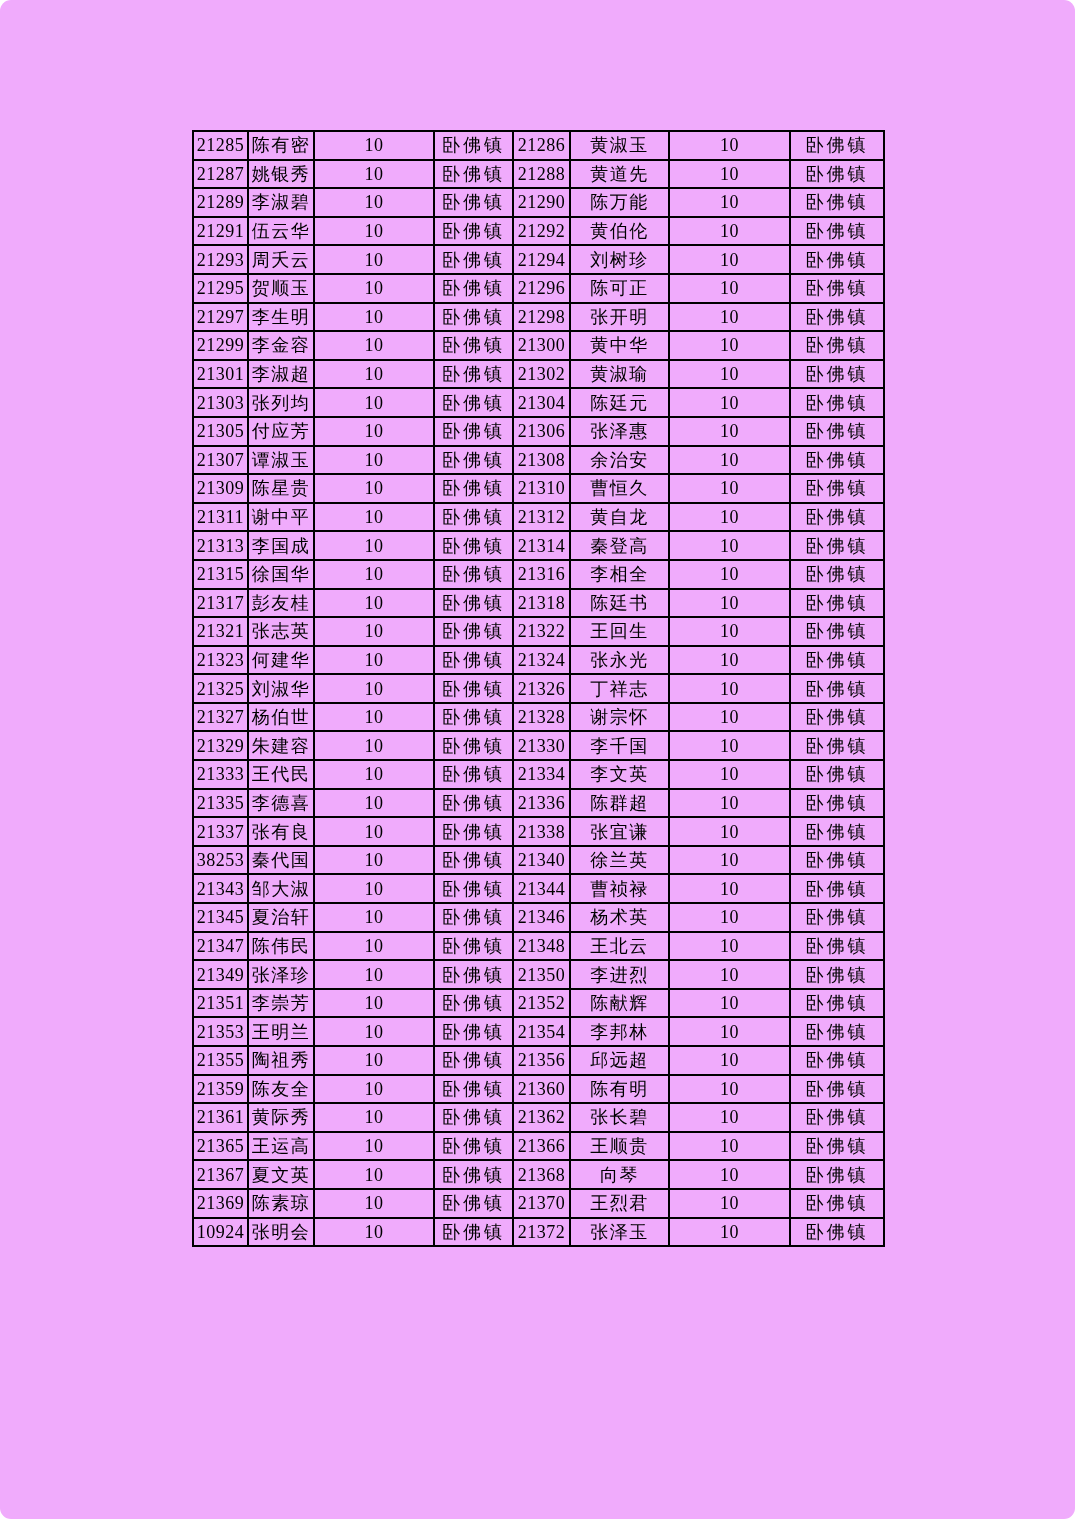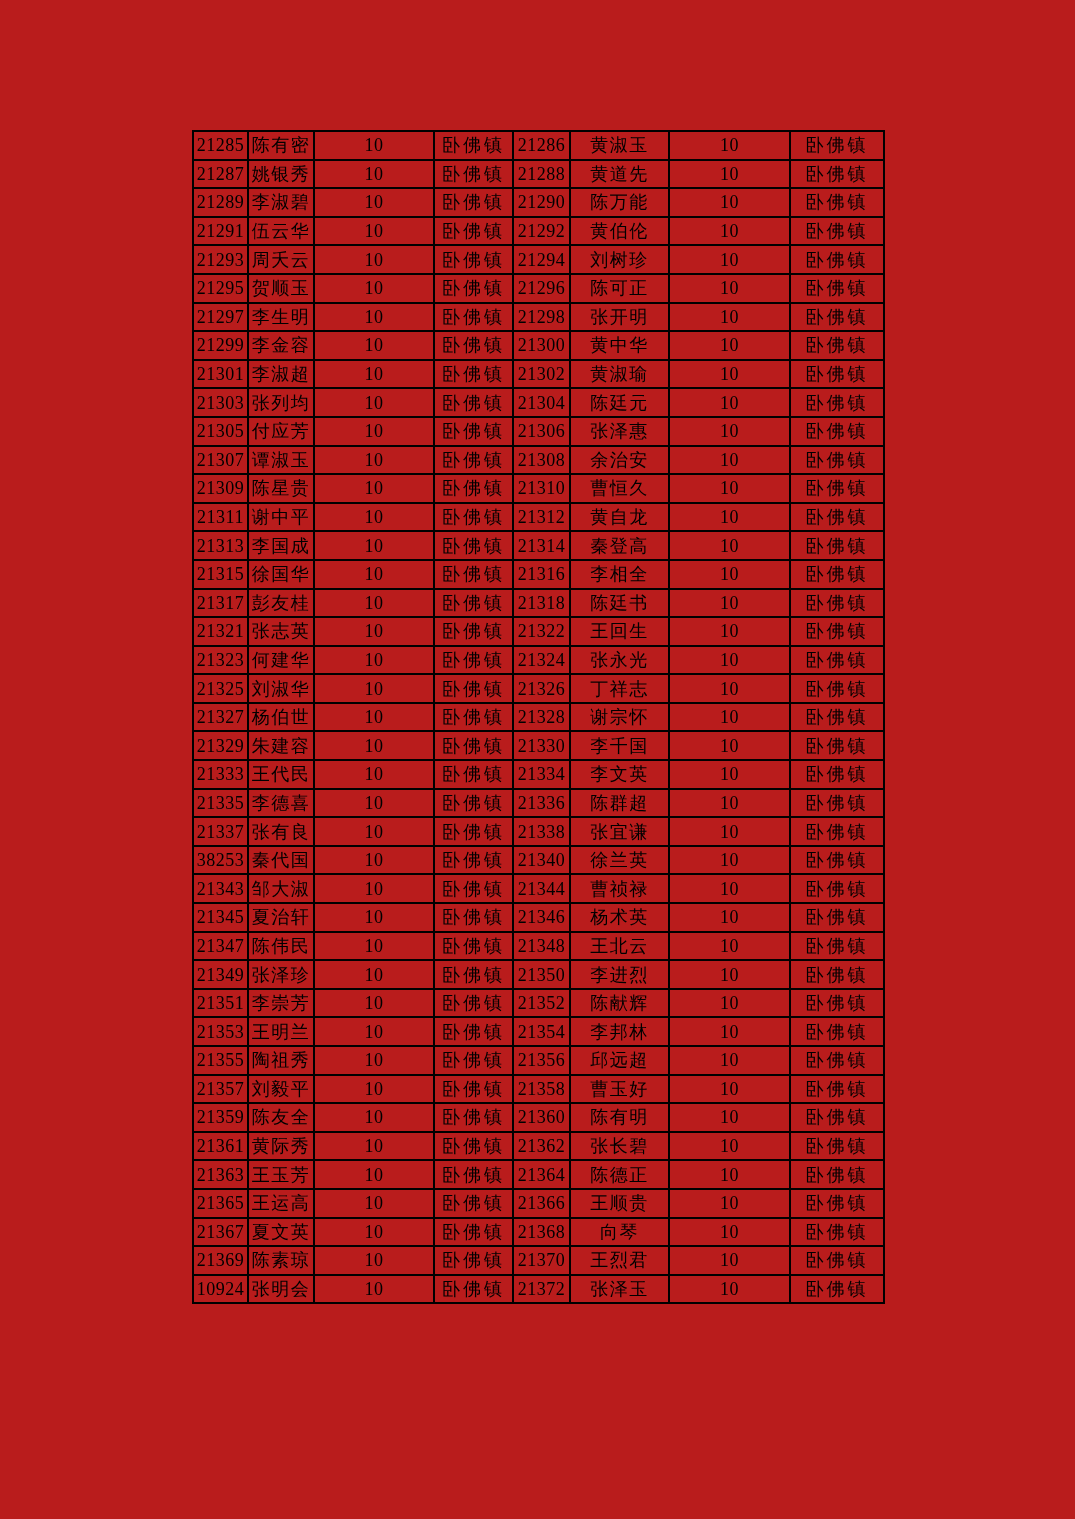--- a/index.html
+++ b/index.html
@@ -4,24 +4,25 @@
 <style>
   html, body {
     margin: 0;
     padding: 0;
     background: #ffffff;
   }
   .page {
     position: relative;
     width: 1075px;
     height: 1519px;
-    background: #b91c1c;
+    background: #f0abfc;
     overflow: hidden;
     font-family: "Liberation Serif", "DejaVu Serif", serif;
     color: #000000;
+    border-radius: 11px;
   }
   table.roster {
     position: absolute;
     left: 192px;
     top: 130px;
     width: 693px;
     border-collapse: collapse;
     table-layout: fixed;
   }
   table.roster td {
@@ -389,56 +390,36 @@
           <td class="id">21355</td>
           <td class="name">陶祖秀</td>
           <td class="amount">10</td>
           <td class="town">卧佛镇</td>
           <td class="id">21356</td>
           <td class="name">邱远超</td>
           <td class="amount">10</td>
           <td class="town">卧佛镇</td>
         </tr>
         <tr>
-          <td class="id">21357</td>
-          <td class="name">刘毅平</td>
-          <td class="amount">10</td>
-          <td class="town">卧佛镇</td>
-          <td class="id">21358</td>
-          <td class="name">曹玉好</td>
-          <td class="amount">10</td>
-          <td class="town">卧佛镇</td>
-        </tr>
-        <tr>
           <td class="id">21359</td>
           <td class="name">陈友全</td>
           <td class="amount">10</td>
           <td class="town">卧佛镇</td>
           <td class="id">21360</td>
           <td class="name">陈有明</td>
           <td class="amount">10</td>
           <td class="town">卧佛镇</td>
         </tr>
         <tr>
           <td class="id">21361</td>
           <td class="name">黄际秀</td>
           <td class="amount">10</td>
           <td class="town">卧佛镇</td>
           <td class="id">21362</td>
           <td class="name">张长碧</td>
-          <td class="amount">10</td>
-          <td class="town">卧佛镇</td>
-        </tr>
-        <tr>
-          <td class="id">21363</td>
-          <td class="name">王玉芳</td>
-          <td class="amount">10</td>
-          <td class="town">卧佛镇</td>
-          <td class="id">21364</td>
-          <td class="name">陈德正</td>
           <td class="amount">10</td>
           <td class="town">卧佛镇</td>
         </tr>
         <tr>
           <td class="id">21365</td>
           <td class="name">王运高</td>
           <td class="amount">10</td>
           <td class="town">卧佛镇</td>
           <td class="id">21366</td>
           <td class="name">王顺贵</td>

